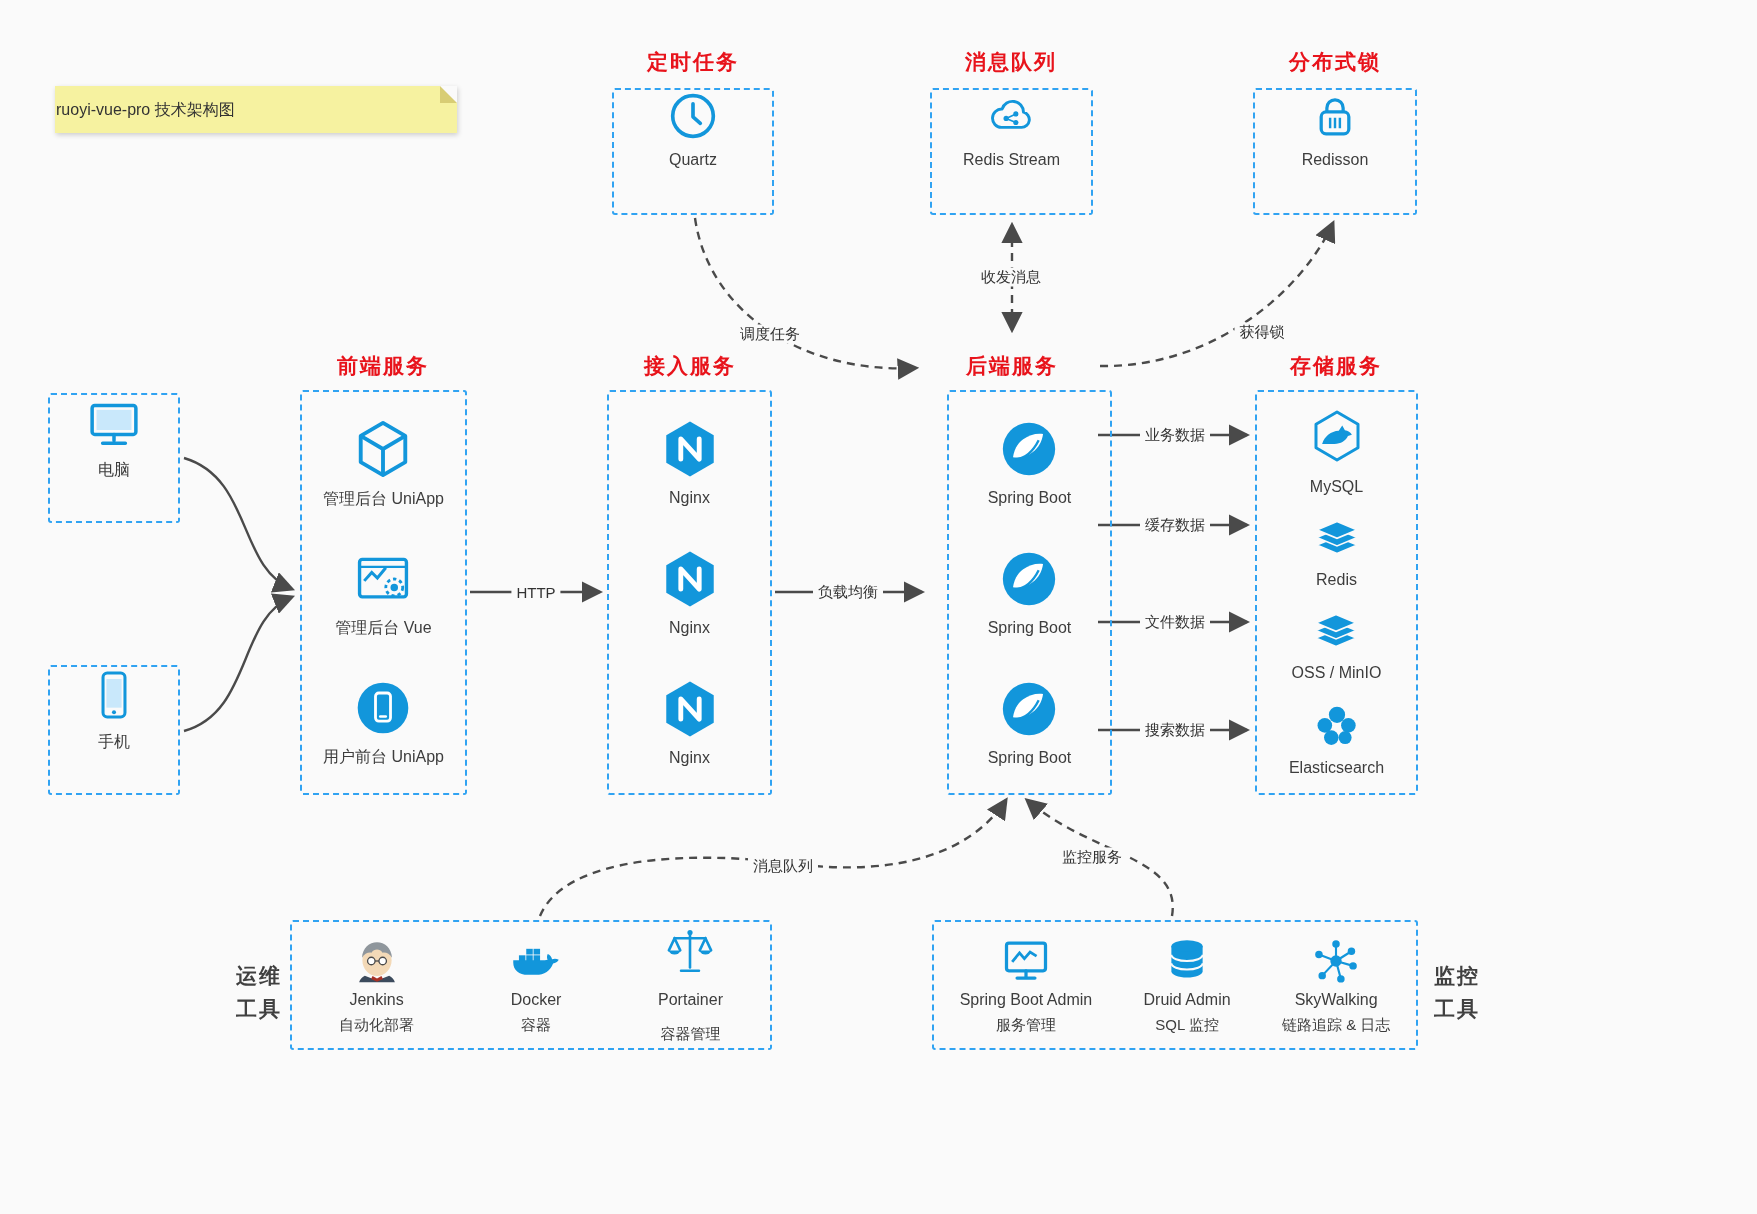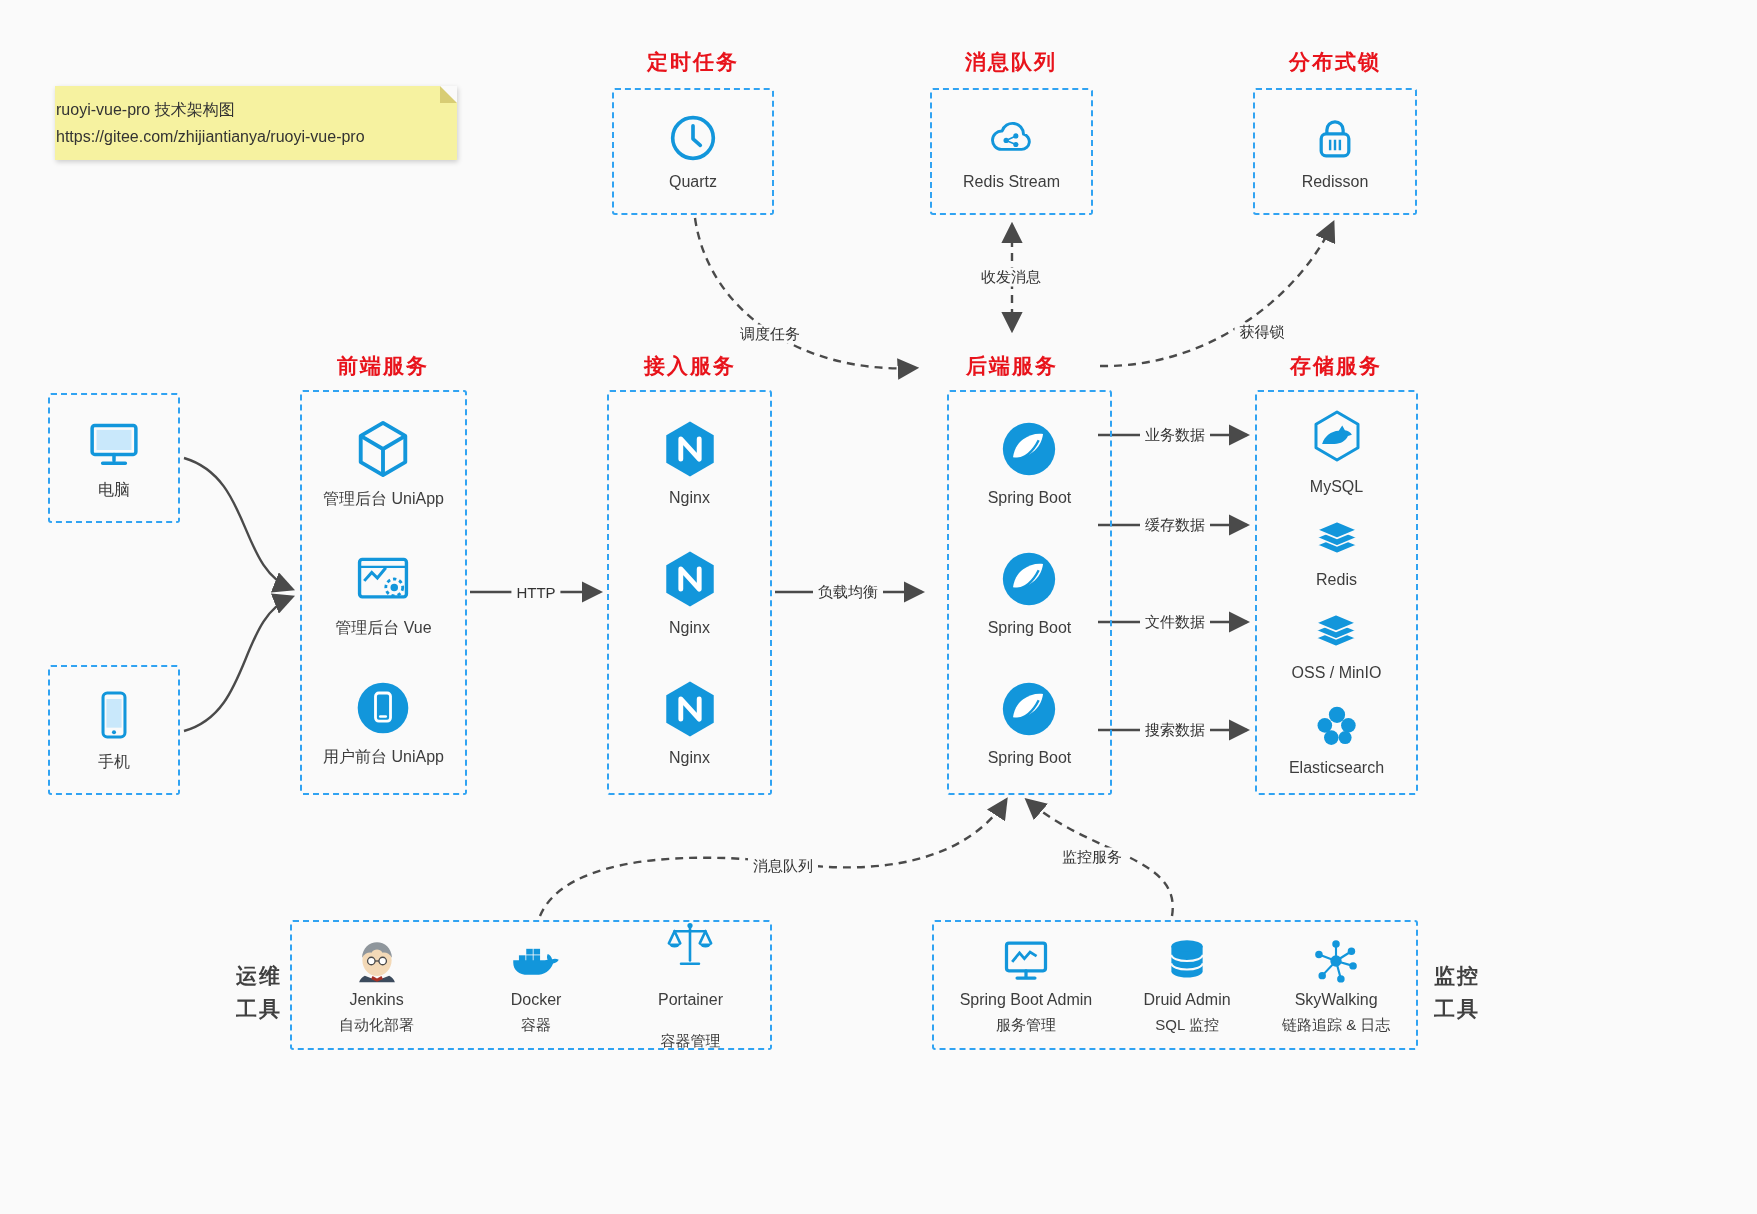--- a/index.html
+++ b/index.html
@@ -15,21 +15,21 @@
   .node{display:flex;flex-direction:column;align-items:center;gap:9px;}
   .node-label{font-size:16px;color:#3d3d3d;white-space:nowrap;}
   .tool-sublabel{font-size:15px;color:#3d3d3d;white-space:nowrap;margin-top:3px;}
   .group-title{position:absolute;transform:translateX(-50%);color:#e8131b;font-weight:700;font-size:21px;letter-spacing:2px;z-index:3;white-space:nowrap;}
   .side-title{position:absolute;color:#404040;font-weight:700;font-size:21px;line-height:1.55;z-index:3;letter-spacing:2px;}
   .edge-label{position:absolute;transform:translate(-50%,-50%);background:#fafafa;padding:0 5px;font-size:15px;color:#333;z-index:3;white-space:nowrap;}
   .note{position:absolute;left:55px;top:86px;width:402px;box-sizing:border-box;padding:10px 1px;background:#f6f2a0;
         box-shadow:1px 2px 5px rgba(0,0,0,.18);font-size:16px;color:#333;line-height:1.7;z-index:3;}
   .note::after{content:"";position:absolute;top:0;right:0;width:0;height:0;border-style:solid;
         border-width:0 17px 17px 0;border-color:#fafafa #fafafa #d8cd74 #d8cd74;}
-  .center-box{display:flex;align-items:center;justify-content:center;}
+  .center-box{display:flex;align-items:flex-start;justify-content:center;}
 </style>
 </head>
 <body>
 
 <div class="canvas">
 
   <svg class="edges" width="1757" height="1214" viewBox="0 0 1757 1214">
     <defs>
       <marker id="ah" markerWidth="9" markerHeight="9" viewBox="0 0 10 10" refX="8.5" refY="5" orient="auto-start-reverse">
         <path d="M0 0 L10 5 L0 10 Z" fill="#4a4a4a"></path>
@@ -49,21 +49,20 @@
       <path d="M695 218 C 708 310, 800 374, 916 368" marker-end="url(#ah)"></path>
       <path d="M1012 225 V 330" marker-start="url(#ah)" marker-end="url(#ah)"></path>
       <path d="M1100 366 C 1210 368, 1300 295, 1333 223" marker-end="url(#ah)"></path>
       <path d="M540 916 C 565 856, 690 850, 795 864 C 900 877, 972 852, 1006 800" marker-end="url(#ah)"></path>
       <path d="M1172 916 C 1182 856, 1092 856, 1027 800" marker-end="url(#ah)"></path>
     </g>
   </svg>
 
   <div class="note">
     <div>ruoyi-vue-pro 技术架构图</div>
-    <div>https://gitee.com/zhijiantianya/ruoyi-vue-pro</div>
   </div>
 
   <div class="group-title" style="left:693px;top:48px">定时任务</div>
   <div class="dashed-box center-box" style="left:612px;top:88px;width:162px;height:127px">
     <div class="node">
       <svg width="52" height="52" viewBox="0 0 64 64">
         <circle cx="32" cy="32" r="25" fill="none" stroke="#1296db" stroke-width="4.5"></circle>
         <path d="M32 17 V33 L41 41" fill="none" stroke="#1296db" stroke-width="4.5" stroke-linecap="round" stroke-linejoin="round"></path>
       </svg>
       <div class="node-label">Quartz</div>
@@ -268,21 +267,21 @@
           <rect x="20" y="25" width="8" height="7"></rect>
           <rect x="29" y="25" width="8" height="7"></rect>
           <rect x="20" y="17" width="8" height="7"></rect>
           <rect x="29" y="17" width="8" height="7"></rect>
           <path d="M4 34 c0 9 7 15 18 15 h10 c10 0 18-5 21-14 3-0.4 5.5-2 7-4.6 -2.6-1.5-5.6-1.7-8.2-0.6 -0.7-2.9-2.7-5.3-5.4-6.4 -1.1 2.3-1.1 4.9-0.1 7.2 -1 0.4-2.2 0.6-3.5 0.6 H4 z"></path>
         </g>
       </svg>
       <div class="node-label">Docker</div>
       <div class="tool-sublabel">容器</div>
     </div>
-    <div class="node" style="gap:20px">
+    <div class="node" style="gap:13px">
       <svg width="52" height="52" viewBox="0 0 64 64">
         <g stroke="#1296db" stroke-width="3.2" fill="none" stroke-linecap="round">
           <path d="M32 8 V51"></path>
           <path d="M13 15 H51"></path>
           <path d="M13 15 L6 30 M13 15 L20 30"></path>
           <path d="M51 15 L44 30 M51 15 L58 30"></path>
           <path d="M21 55 H43"></path>
         </g>
         <path d="M6 30 a7 5.2 0 0 0 14 0 z" fill="#1296db"></path>
         <path d="M44 30 a7 5.2 0 0 0 14 0 z" fill="#1296db"></path>

